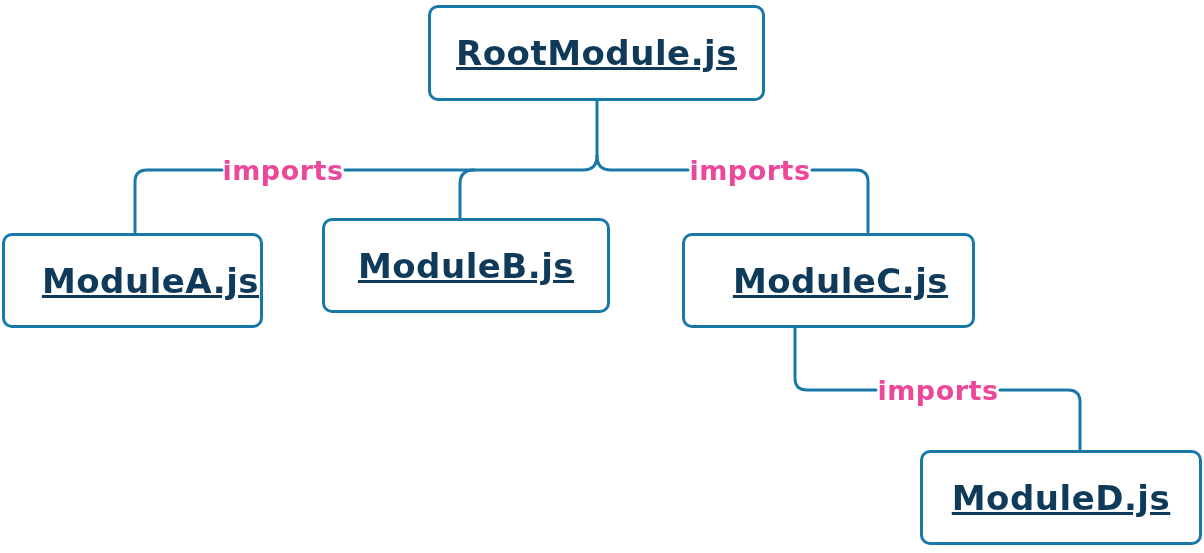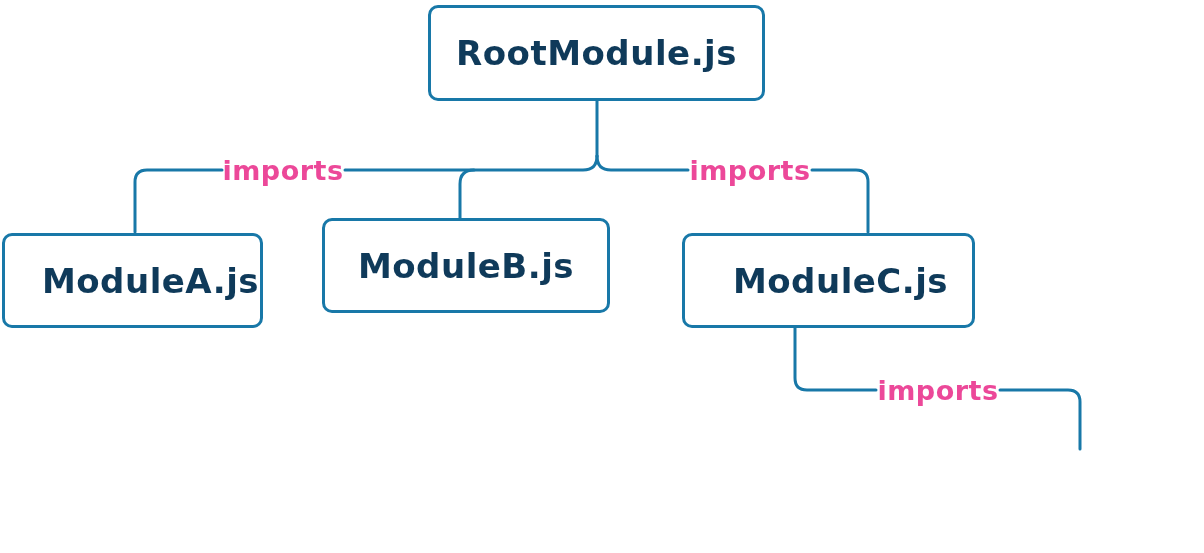--- a/index.html
+++ b/index.html
@@ -34,20 +34,21 @@
     background: #ffffff;
     border: 3px solid #1878a8;
     border-radius: 10px;
     display: flex;
     align-items: center;
     justify-content: center;
     color: #0f3a5a;
     font-size: 34px;
     font-weight: bold;
     letter-spacing: 0.5px;
+    text-decoration: underline;
   }
   .node-root { left: 428px; top: 5px;   width: 337px; height: 96px; }
   .node-a    { left: 2px;   top: 233px; width: 261px; height: 95px; padding-left: 36px; }
   .node-b    { left: 322px; top: 218px; width: 288px; height: 95px; }
   .node-c    { left: 682px; top: 233px; width: 293px; height: 95px; padding-left: 24px; }
   .node-d    { left: 920px; top: 450px; width: 282px; height: 95px; }
   .edge-label {
     position: absolute;
     transform: translate(-50%, -50%);
     color: #ec4899;
@@ -87,20 +88,23 @@
   </div>
 
   <div class="node node-b">
     <span>ModuleB.js</span>
   </div>
 
   <div class="node node-c">
     <span>ModuleC.js</span>
   </div>
 
+  <div class="node node-d">
+    <span>ModuleD.js</span>
+  </div>
 
   <span class="edge-label edge-label-left">imports</span>
 
   <span class="edge-label edge-label-right">imports</span>
 
   <span class="edge-label edge-label-bottom">imports</span>
 
 </div>
 
 </body></html>

